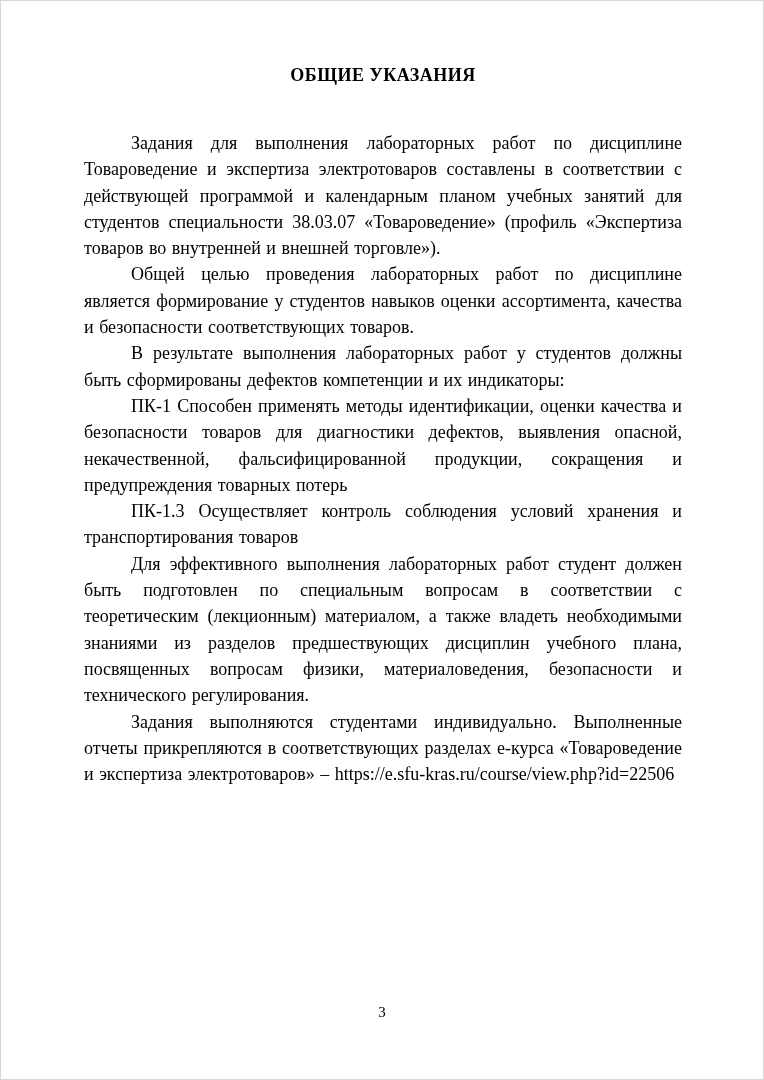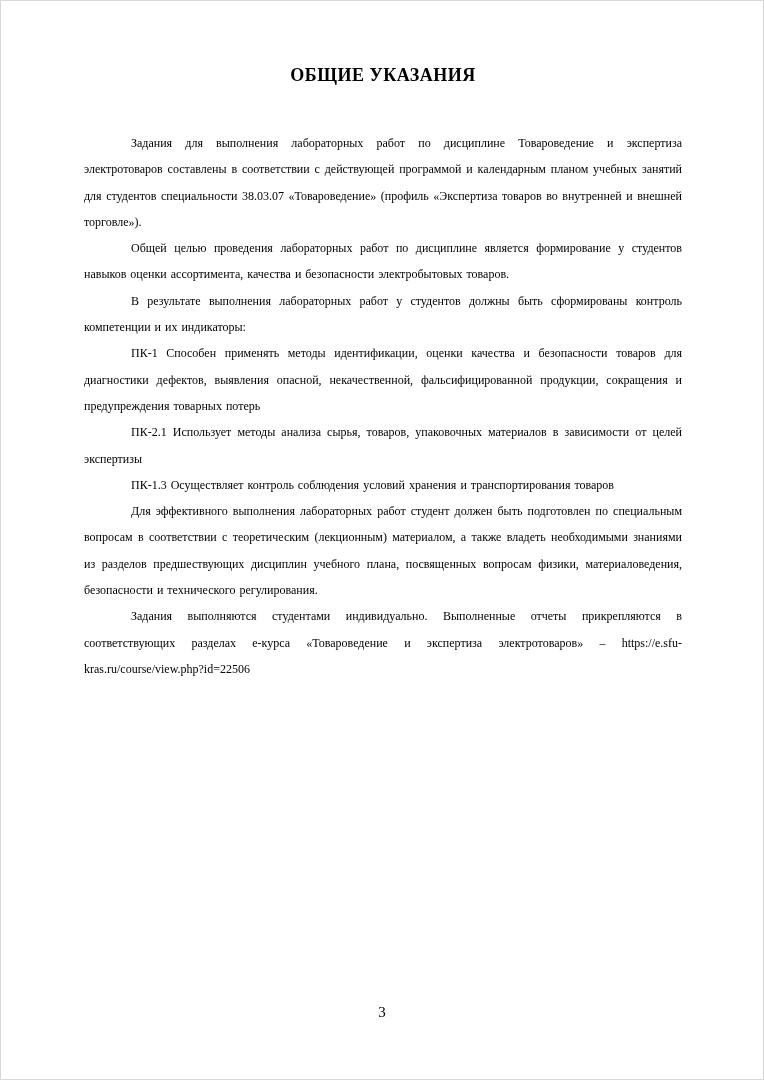--- a/index.html
+++ b/index.html
@@ -22,21 +22,21 @@
   }
   .doc-title {
     margin: 0 0 44px 0;
     font-size: 18px;
     font-weight: bold;
     text-align: center;
     letter-spacing: 0.5px;
   }
   .body-text p {
     margin: 0;
-    font-size: 12px;
+    font-size: 18px;
     line-height: 26.3px;
     text-align: justify;
     text-indent: 47px;
     word-spacing: 1px;
     font-family: Liberation Serif, serif;
   }
   .page-number {
     position: absolute;
     bottom: 58px;
     left: 0;
@@ -46,23 +46,22 @@
   }
 </style>
 </head>
 <body>
 
 <div class="page">
   <h1 class="doc-title">ОБЩИЕ УКАЗАНИЯ</h1>
 
   <div class="body-text">
       <p>Задания для выполнения лабораторных работ по дисциплине Товароведение и экспертиза электротоваров составлены в соответствии с действующей программой и календарным планом учебных занятий для студентов специальности 38.03.07 «Товароведение» (профиль «Экспертиза товаров во внутренней и внешней торговле»).</p>
-      <p>Общей целью проведения лабораторных работ по дисциплине является формирование у студентов навыков оценки ассортимента, качества и безопасности электробытовых товаров.</p>
-      <p>В результате выполнения лабораторных работ у студентов должны быть сформированы контроль компетенции и их индикаторы:</p>
+      <p>Общей целью проведения лабораторных работ по дисциплине является формирование у студентов навыков оценки ассортимента, качества и безопасности соответствующих товаров.</p>
+      <p>В результате выполнения лабораторных работ у студентов должны быть сформированы дефектов компетенции и их индикаторы:</p>
       <p>ПК-1 Способен применять методы идентификации, оценки качества и безопасности товаров для диагностики дефектов, выявления опасной, некачественной, фальсифицированной продукции, сокращения и предупреждения товарных потерь</p>
-      <p>ПК-2.1 Использует методы анализа сырья, товаров, упаковочных материалов в зависимости от целей экспертизы</p>
       <p>ПК-1.3 Осуществляет контроль соблюдения условий хранения и транспортирования товаров</p>
       <p>Для эффективного выполнения лабораторных работ студент должен быть подготовлен по специальным вопросам в соответствии с теоретическим (лекционным) материалом, а также владеть необходимыми знаниями из разделов предшествующих дисциплин учебного плана, посвященных вопросам физики, материаловедения, безопасности и технического регулирования.</p>
       <p>Задания выполняются студентами индивидуально. Выполненные отчеты прикрепляются в соответствующих разделах е-курса «Товароведение и экспертиза электротоваров» – https://e.sfu-kras.ru/course/view.php?id=22506</p>
     </div>
 
   <div class="page-number">3</div>
 </div>
 
 </body></html>

